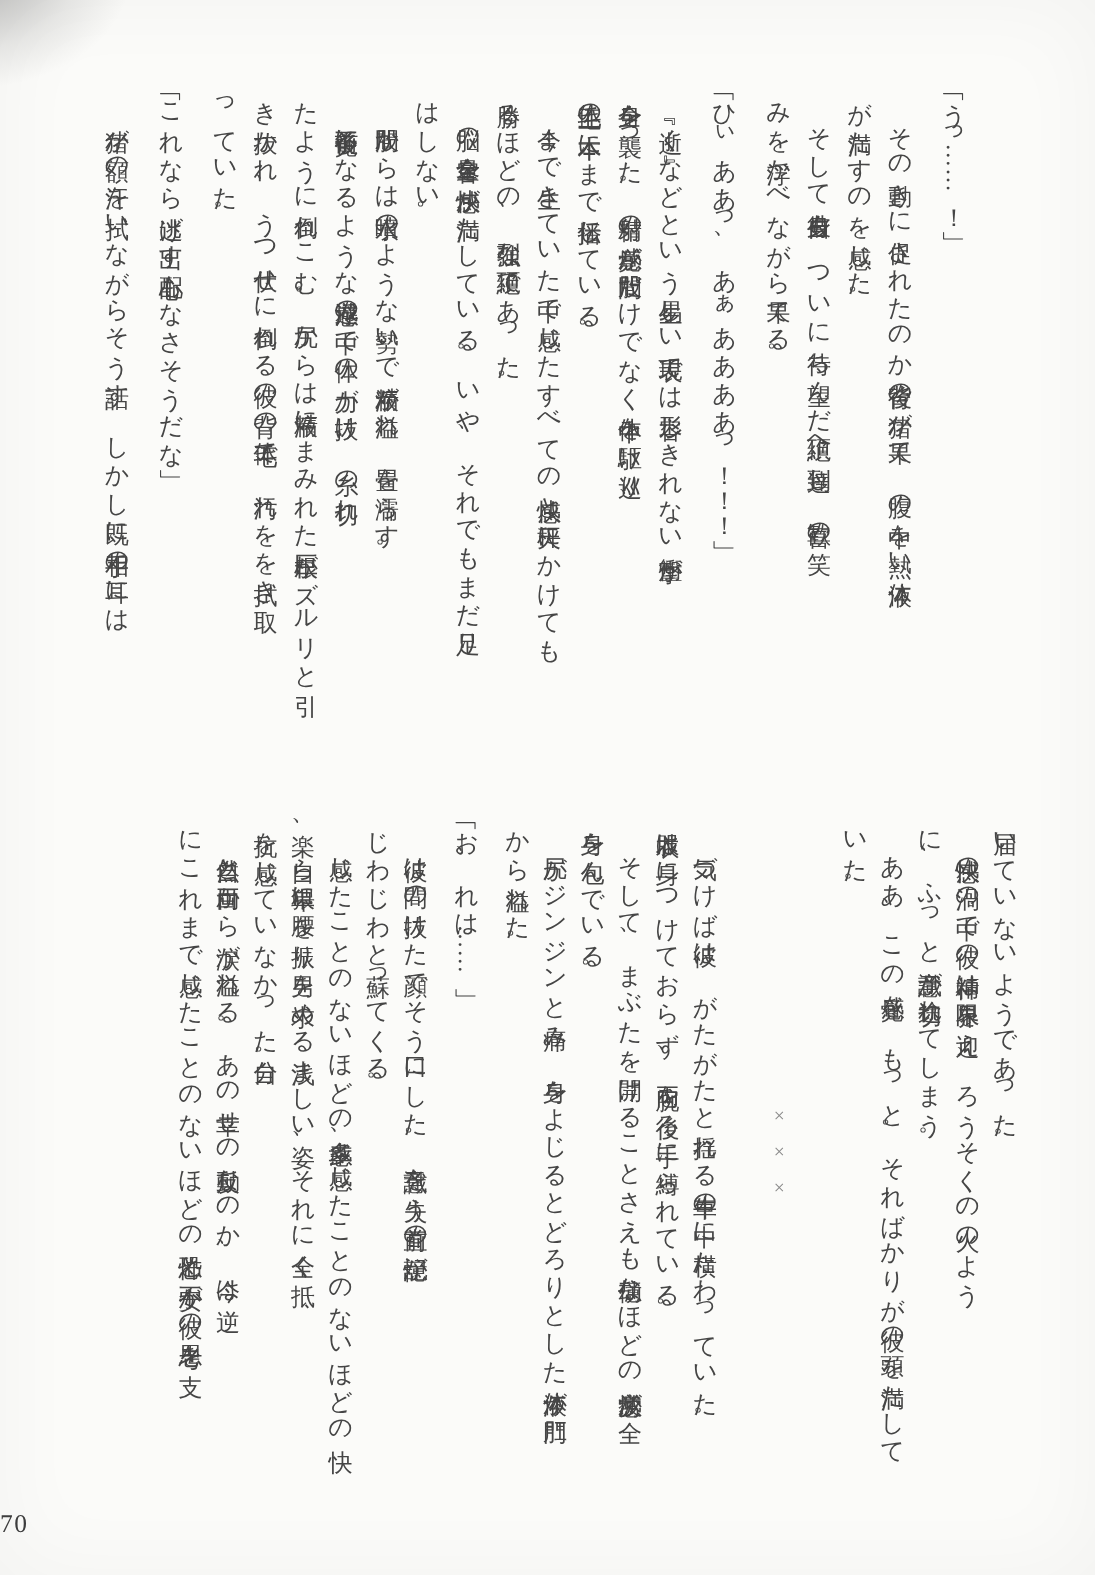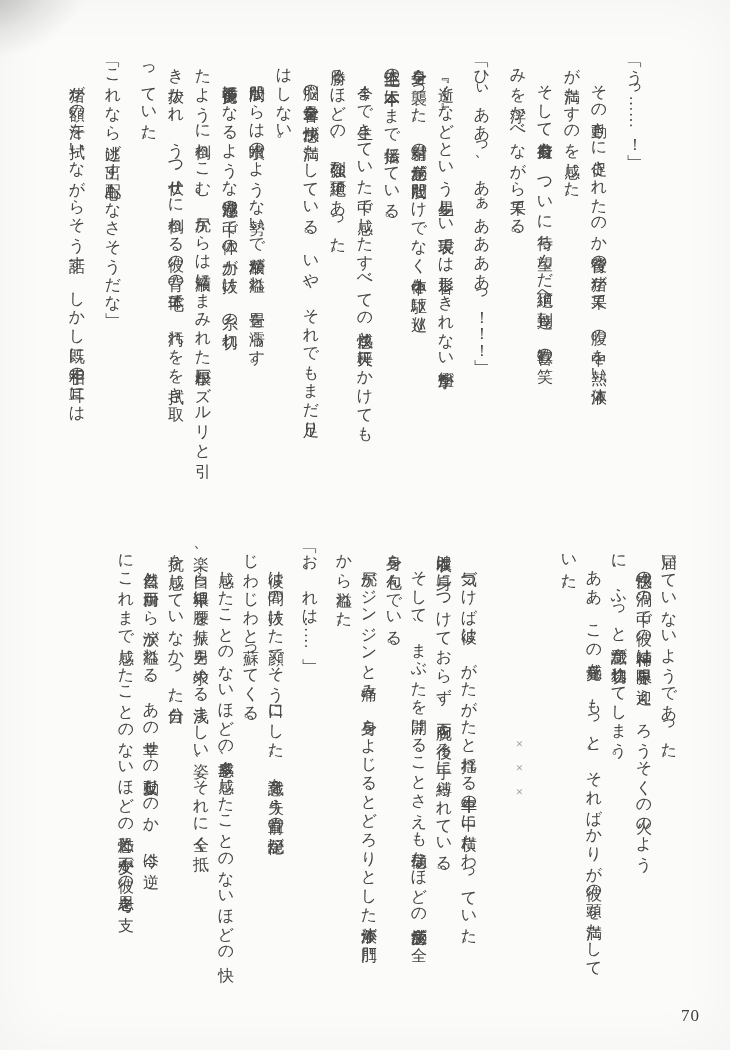--- a/index.html
+++ b/index.html
@@ -52,21 +52,21 @@
     text-align: center;
     letter-spacing: 9px;
     font-size: 13px;
     color: #8a8a8a;
   }
   .page-number {
     position: absolute;
     left: 0;
     right: 30px;
     bottom: 24px;
-    text-align: right;
+    text-align: left;
     font-size: 17px;
     letter-spacing: 1px;
     color: #3d3d3d;
     font-family: "Liberation Serif", "DejaVu Serif", serif;
   }
 </style>
 </head>
 <body>
 
 <div class="page">

